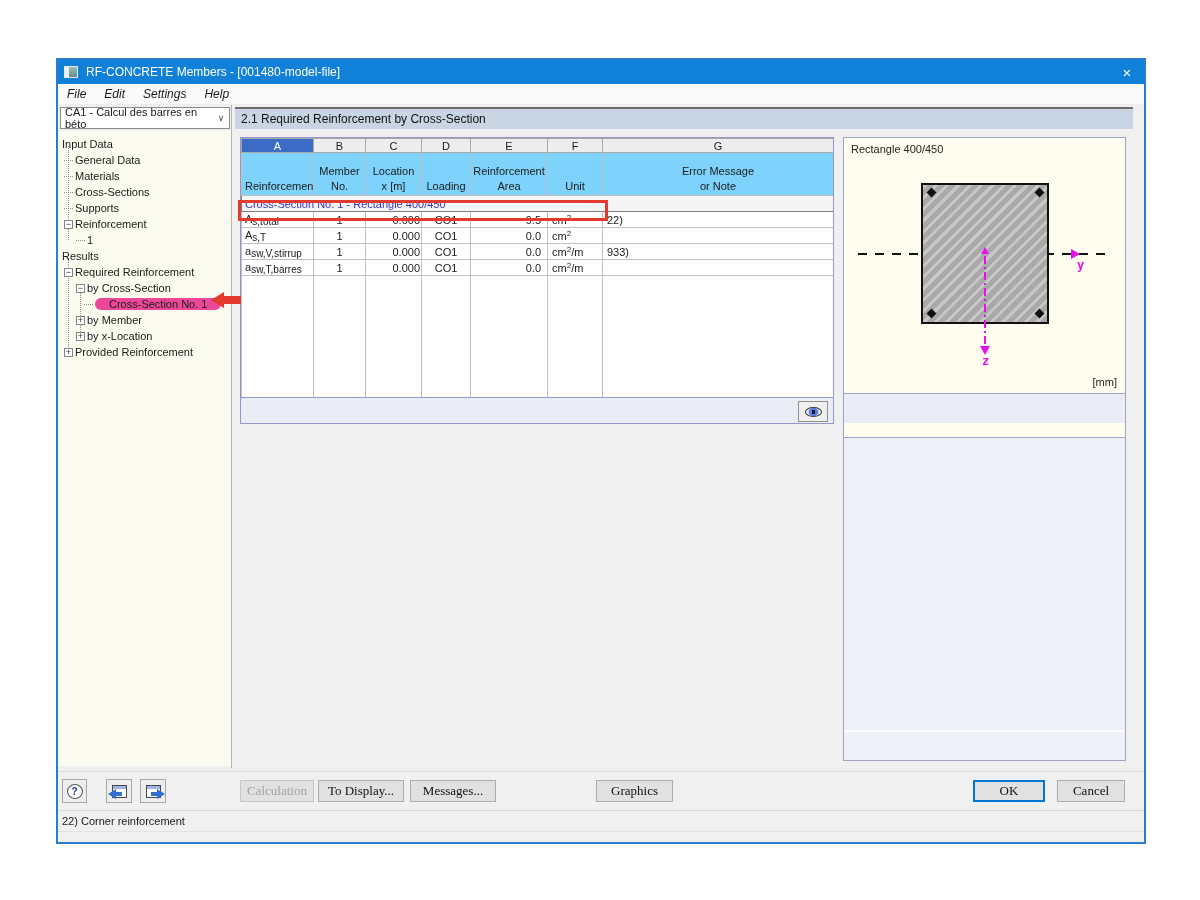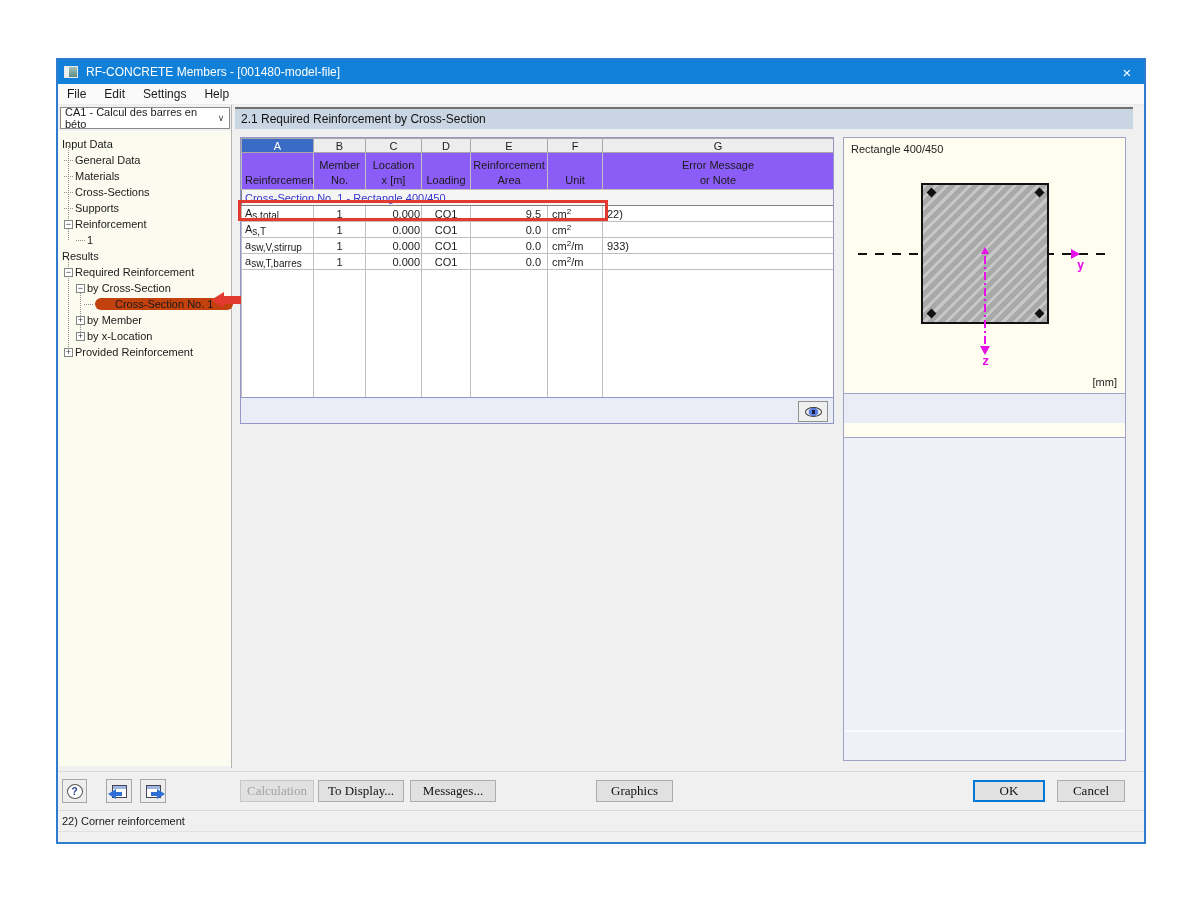--- a/index.html
+++ b/index.html
@@ -14,48 +14,48 @@
               display:flex; align-items:center; font-size:12px; }
   .app-icon { width:14px; height:12px; margin:0 8px 0 6px; background:linear-gradient(180deg,#9fc0bb,#5f8d88);
               border:1px solid #e8e8e8; position:relative; }
   .app-icon:before { content:""; position:absolute; left:0; top:0; width:4px; height:10px; background:#e9f2f0; }
   .title-text { flex:1; white-space:nowrap; overflow:hidden; }
   .close-btn { width:34px; height:24px; display:flex; align-items:center; justify-content:center;
                font-size:15px; color:#fff; cursor:default; }
 
   .menubar { left:58px; top:84px; width:1086px; height:21px; background:#FAFAFA; display:flex;
              align-items:center; font-size:12px; color:#1a1a1a; border-bottom:1px solid #ECECEC; }
-  .menu-item { padding:2px 9px; }
+  .menu-item { padding:2px 9px;font-style:italic; }
 
   
   .left-panel { left:58px; top:105px; width:174px; height:663px; background:#F0F0F0; border-right:1px solid #B5B5B5; }
   .combo { left:60px; top:107px; width:170px; height:22px; background:#fff; border:1px solid #8A8A8A;
            font-size:11px; color:#1a1a1a; display:flex; align-items:center; padding-left:4px; }
   .combo .chev { margin-left:auto; width:17px; text-align:center; font-size:9px; color:#444; }
   .tree-area { left:58px; top:131px; width:173px; height:635px; background:#FCFBEF; overflow:hidden; }
 
   .titem { position:absolute; height:16px; display:flex; align-items:center; font-size:11px; color:#1a1a1a; white-space:nowrap; }
   .expander { width:9px; height:9px; background:#fff; border:1px solid #848484; font-size:9px; line-height:7px;
               text-align:center; color:#333; margin-right:2px; flex:none; }
   .stub { width:9px; border-top:1px dotted #8F8F8F; margin-right:2px; flex:none; }
   .vline { position:absolute; width:1px; border-left:1px dotted #8F8F8F; }
-  .sel { background:#c2410c; padding:0 20px;border-radius:6px; }
+  .sel { background:#ec4899; padding:0 14px;border-radius:6px; }
 
   
   .section-header { left:235px; top:107px; width:898px; height:22px; background:#C9D5E3;
                     border-top:2px solid #6F6F6F; font-size:12px; color:#111; display:flex;
                     align-items:center; padding-left:6px; }
 
   
   .table-box { left:240px; top:137px; width:594px; height:287px; border:1px solid #9496C8; background:#fff; overflow:hidden; }
   table.grid { border-collapse:collapse; table-layout:fixed; width:592px; font-size:11px; color:#1a1a1a; }
   table.grid td, table.grid th { border:1px solid #BFBFBF; overflow:hidden; white-space:nowrap; font-weight:normal; }
   tr.letters th { background:#EDEDED; height:14px; font-size:11px; text-align:center; border-color:#A8A8A8; }
   tr.letters th.colA { background:#3A6BC5; color:#fff; }
-  tr.subhead td { background:#8b5cf6; height:37px; vertical-align:bottom; text-align:center; padding-bottom:1px; }
+  tr.subhead td { background:#7dd3fc; height:43px; vertical-align:bottom; text-align:center; padding-bottom:1px; }
   tr.subhead td .l1 { height:16px; line-height:16px; }
   tr.subhead td .l2 { height:15px; line-height:15px; }
   tr.subhead td.ha { text-align:left; padding-left:3px; }
   tr.grouprow td { background:#F5F5F5; color:#3535CE; height:16px; padding-left:3px; border-color:#808080; }
   tr.datarow td { height:16px; background:#fff; }
   tr.datarow td.ca { text-align:left; padding-left:3px; }
   tr.datarow td.cb { text-align:center; }
   tr.datarow td.cc { text-align:right; padding-right:1px; }
   tr.datarow td.cd { text-align:center; }
   tr.datarow td.ce { text-align:right; padding-right:6px; }

